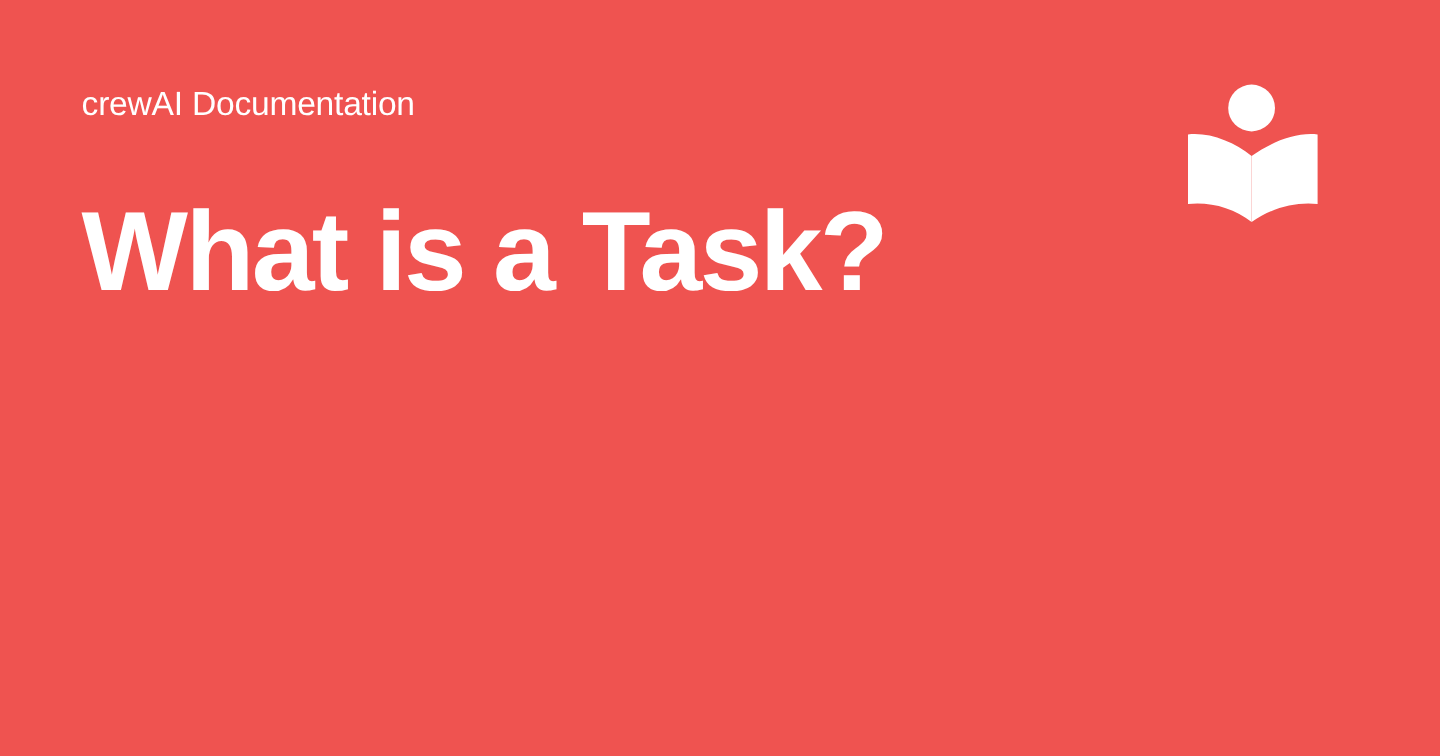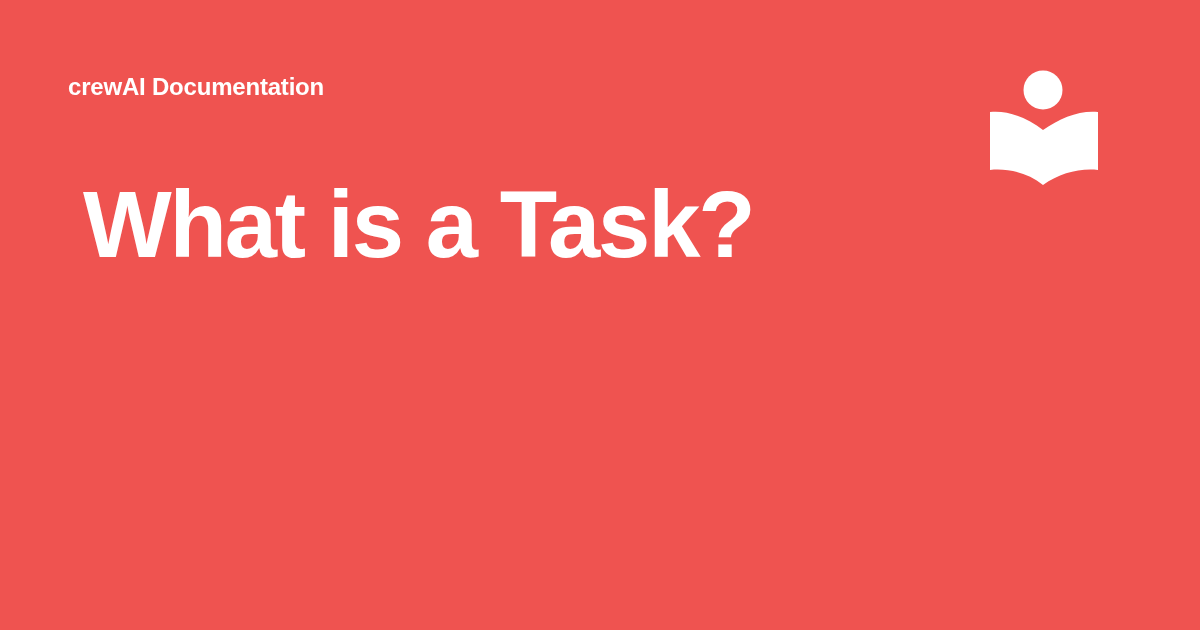--- a/index.html
+++ b/index.html
@@ -30,33 +30,33 @@
     top: 0;
     width: 880px;
     height: 630px;
   }
 
   .site-label {
     position: absolute;
     left: 0;
     top: 70px;
     margin: 0;
-    font-size: 24px;
-    font-weight: bold;
+    font-size: 28px;
+    font-weight: normal;
     line-height: 34px;
     letter-spacing: -0.2px;
     color: #FFFFFF;
     white-space: nowrap;
   }
 
   .page-title {
     position: absolute;
     left: 0;
     top: 158px;
-    margin: 15px;
+    margin: 0;
     font-size: 94px;
     font-weight: bold;
     line-height: 104px;
     letter-spacing: -2.2px;
     color: #FFFFFF;
     white-space: nowrap;
   }
 
   .brand-mark {
     position: absolute;

